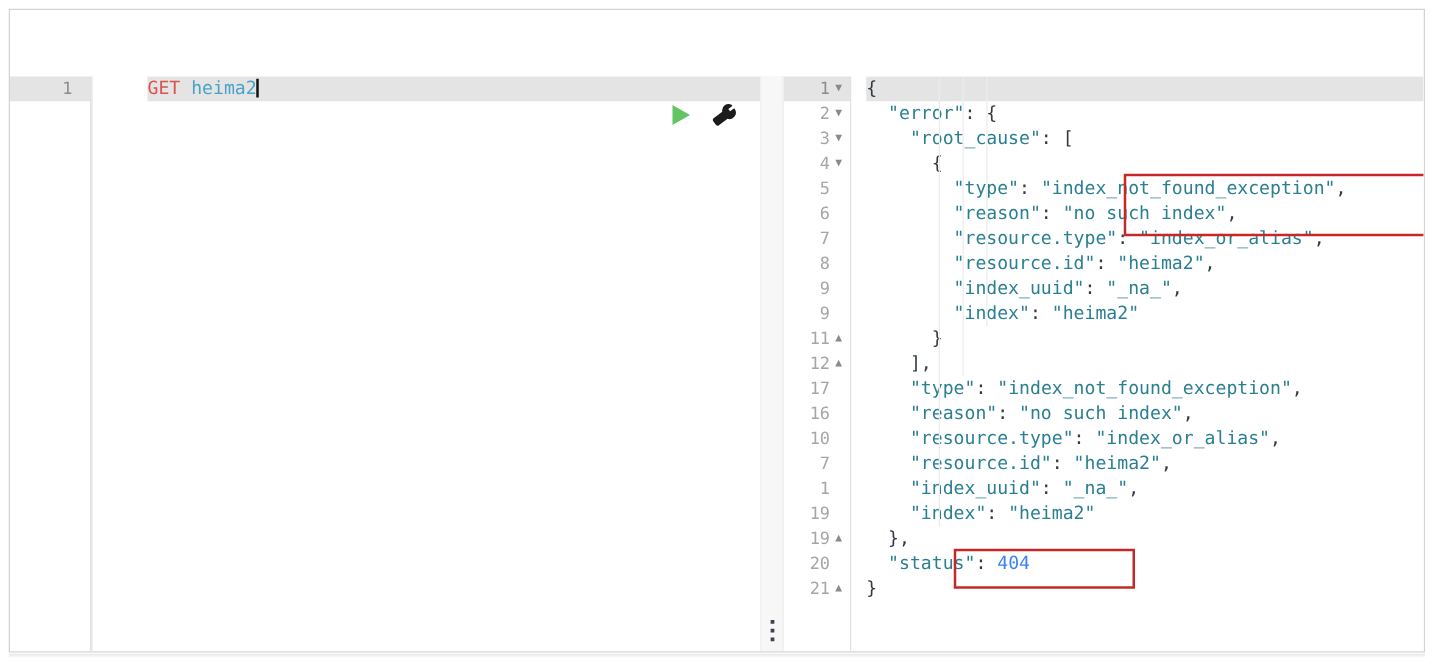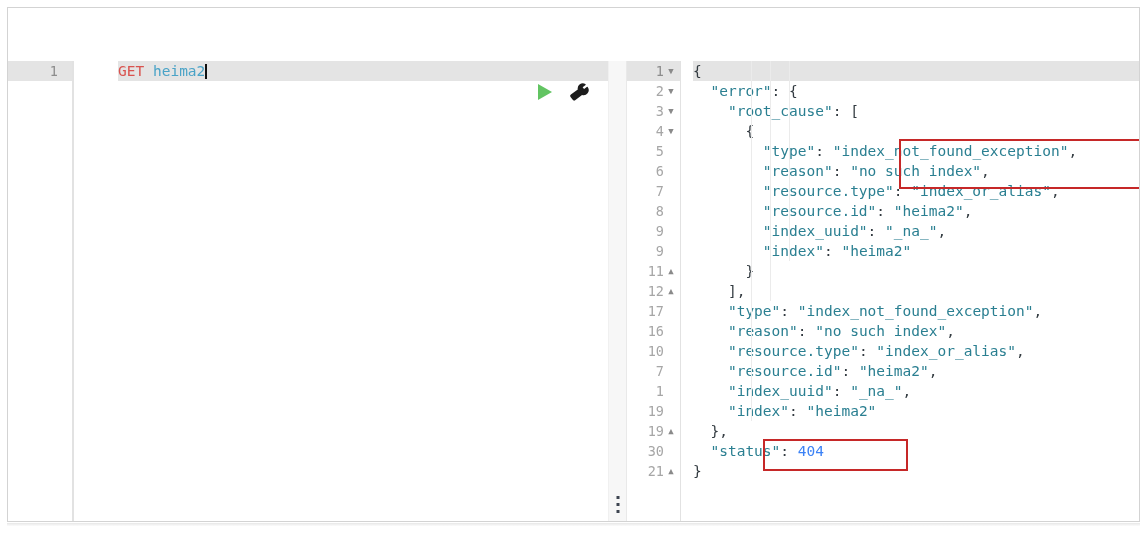--- a/index.html
+++ b/index.html
@@ -298,21 +298,21 @@
           <div class="gln">9</div>
           <div class="gln">11<span class="fold">▲</span></div>
           <div class="gln">12<span class="fold">▲</span></div>
           <div class="gln">17</div>
           <div class="gln">16</div>
           <div class="gln">10</div>
           <div class="gln">7</div>
           <div class="gln">1</div>
           <div class="gln">19</div>
           <div class="gln">19<span class="fold">▲</span></div>
-          <div class="gln">30</div>
+          <div class="gln">20</div>
           <div class="gln">21<span class="fold">▲</span></div>
         </div>
 
       <div class="code">
         <div class="indent-guide" id="ig1"></div>
         <div class="indent-guide" id="ig2"></div>
         <div class="indent-guide" id="ig3"></div>
         <div id="resp-lines">
             <div class="ln active-bg"><span class="tok-punct">{</span></div>
             <div class="ln"><span class="tok-punct">  </span><span class="tok-str">"error"</span><span class="tok-punct">: {</span></div>

